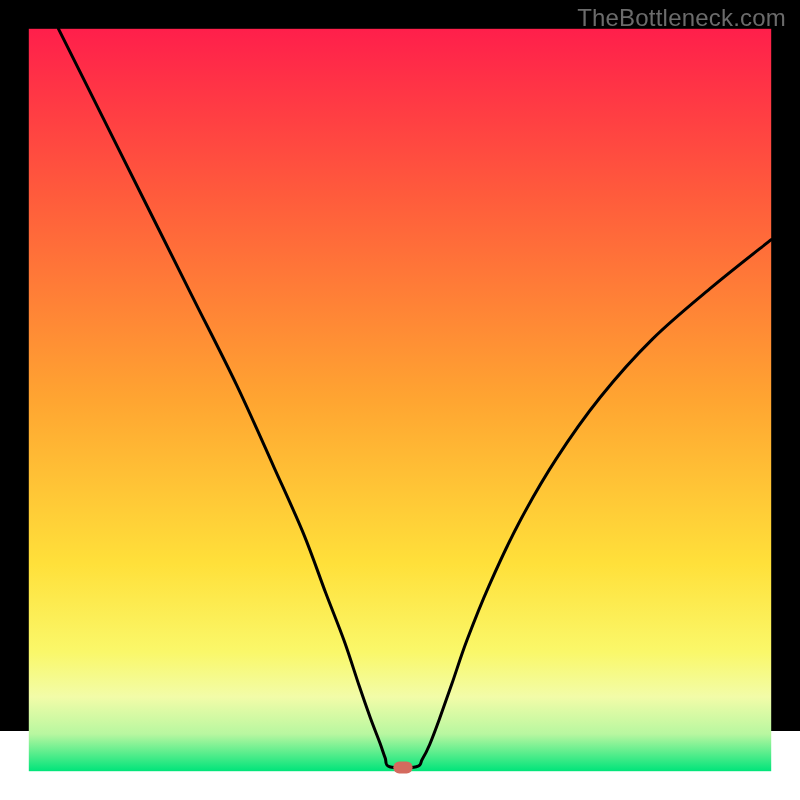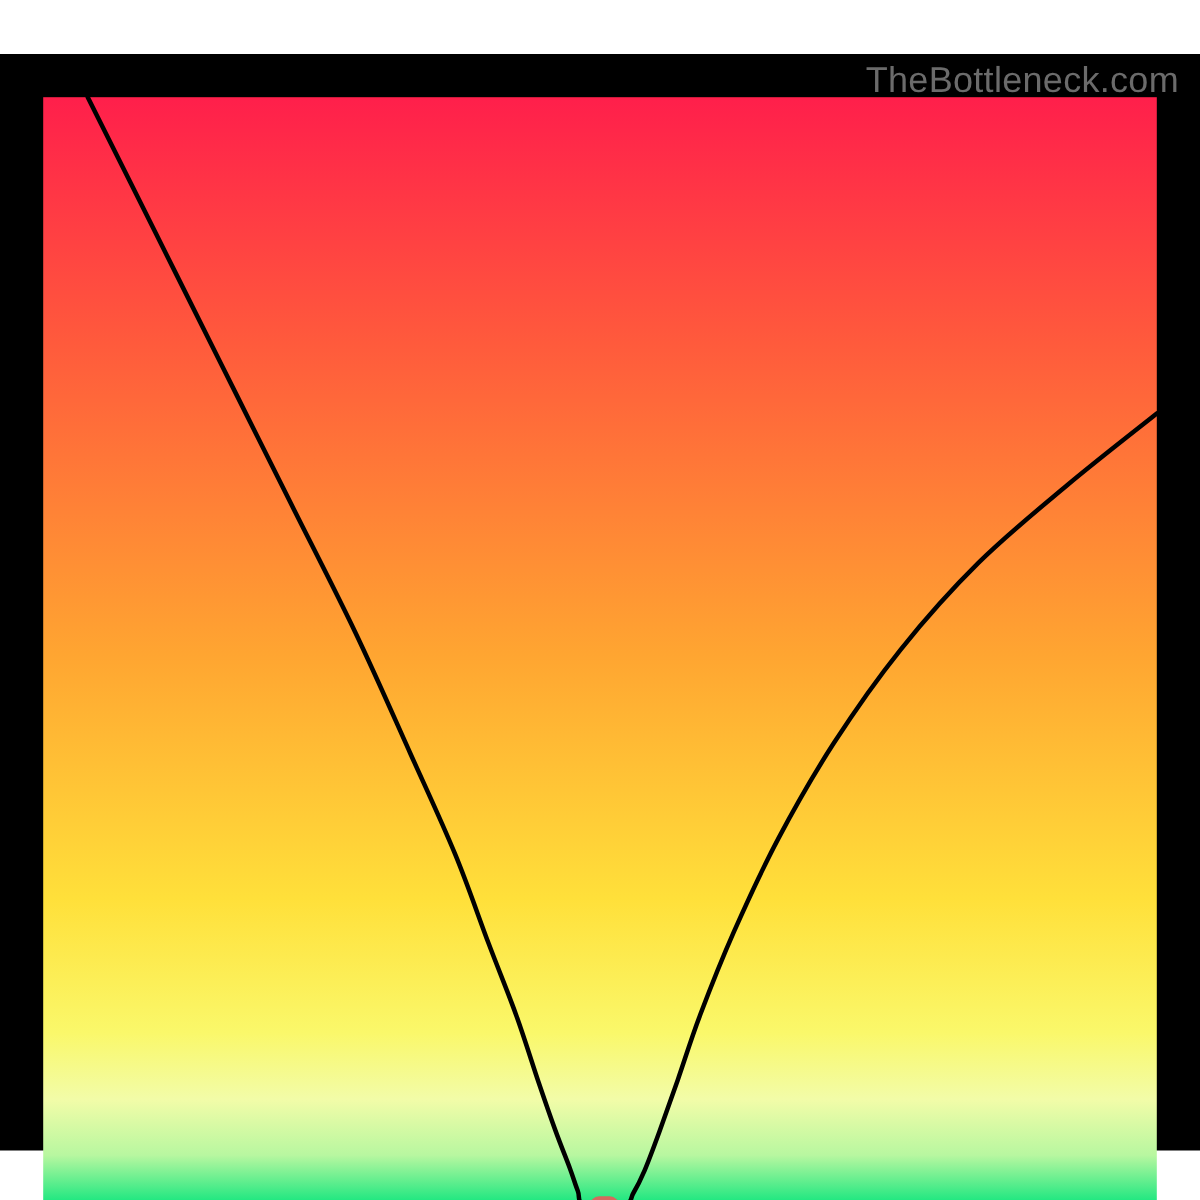--- a/index.html
+++ b/index.html
@@ -8,21 +8,20 @@
     width: 800px;
     height: 800px;
     overflow: hidden;
     font-family: Arial, Helvetica, sans-serif;
   }
   .frame {
     width: 800px;
     height: 731px;
     background: #000;
     position: relative;
-    margin-top: 36px;
   }
   .watermark {
     position: absolute;
     top: 4px;
     right: 14px;
     color: #6b6b6b;
     font-size: 24px;
     font-weight: 500;
     letter-spacing: 0.2px;
     z-index: 5;

